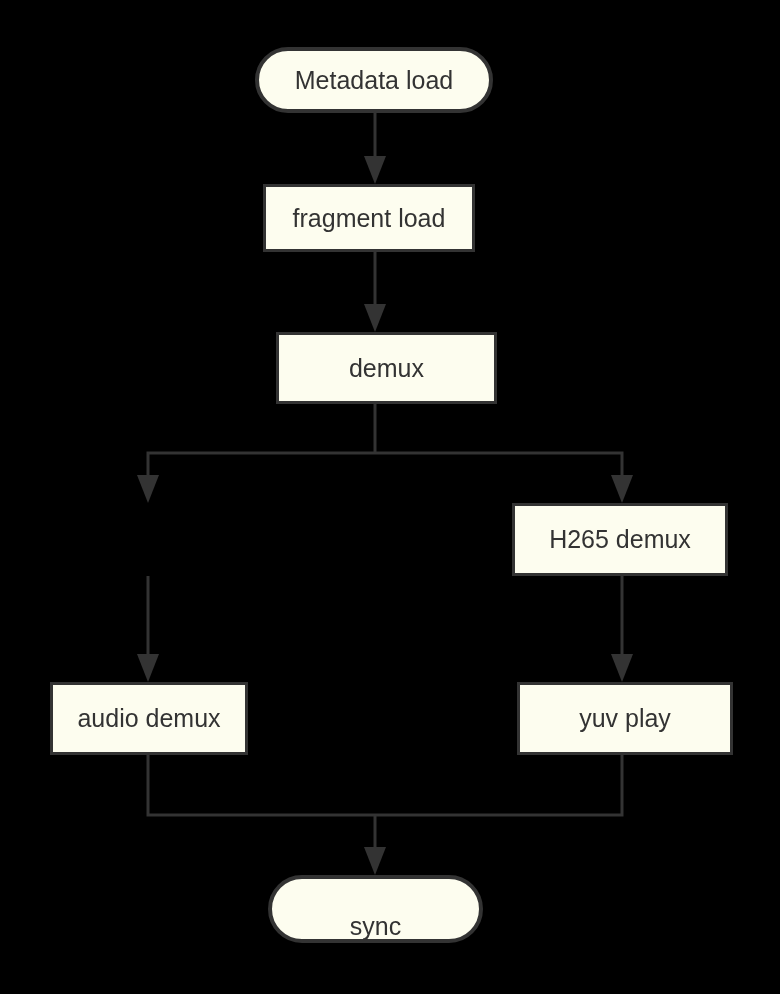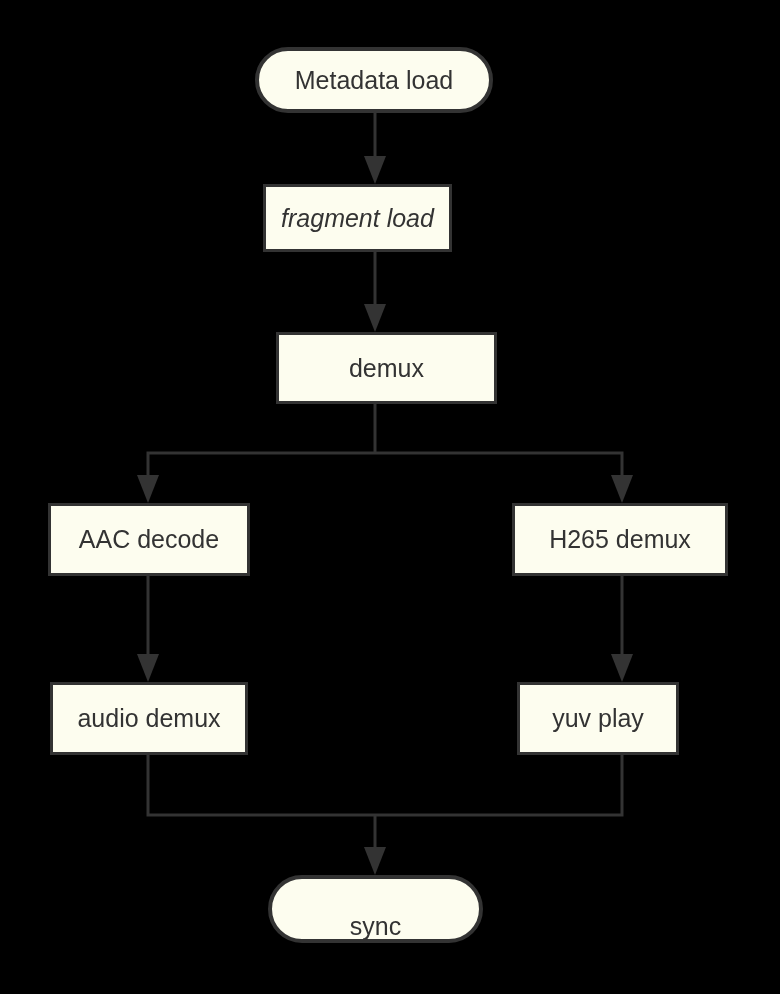--- a/index.html
+++ b/index.html
@@ -51,26 +51,26 @@
     font-size: 25px;
     line-height: 1;
     white-space: nowrap;
     text-align: center;
   }
   .stadium {
     border-width: 4px;
     border-radius: 34px;
   }
   .n-metadata { left: 255px; top: 47px;  width: 238px; height: 66px; }
-  .n-fragment { left: 263px; top: 184px; width: 189px; height: 68px; font-style: italic; }
+  .n-fragment { left: 263px; top: 184px; width: 212px; height: 68px; }
   .n-demux    { left: 276px; top: 332px; width: 221px; height: 72px; }
   .n-aac      { left: 48px;  top: 503px; width: 202px; height: 73px; }
   .n-h265     { left: 512px; top: 503px; width: 216px; height: 73px; }
   .n-audio    { left: 50px;  top: 682px; width: 198px; height: 73px; }
-  .n-yuv      { left: 517px; top: 682px; width: 162px; height: 73px; }
+  .n-yuv      { left: 517px; top: 682px; width: 216px; height: 73px; }
   .n-sync     { left: 268px; top: 875px; width: 215px; height: 68px; align-items: flex-end; }
 </style>
 </head>
 <body>
 
 <div class="canvas">
 
   <svg class="edge-layer" viewBox="0 0 780 994" xmlns="http://www.w3.org/2000/svg">
 
     <path d="M375,113 V160"></path>
@@ -100,23 +100,20 @@
   </div>
 
   <div class="node n-fragment">
     <span>fragment load</span>
   </div>
 
   <div class="node n-demux">
     <span>demux</span>
   </div>
 
-  <div class="node n-aac">
-    <span>AAC decode</span>
-  </div>
 
   <div class="node n-h265">
     <span>H265 demux</span>
   </div>
 
   <div class="node n-audio">
     <span>audio demux</span>
   </div>
 
   <div class="node n-yuv">

